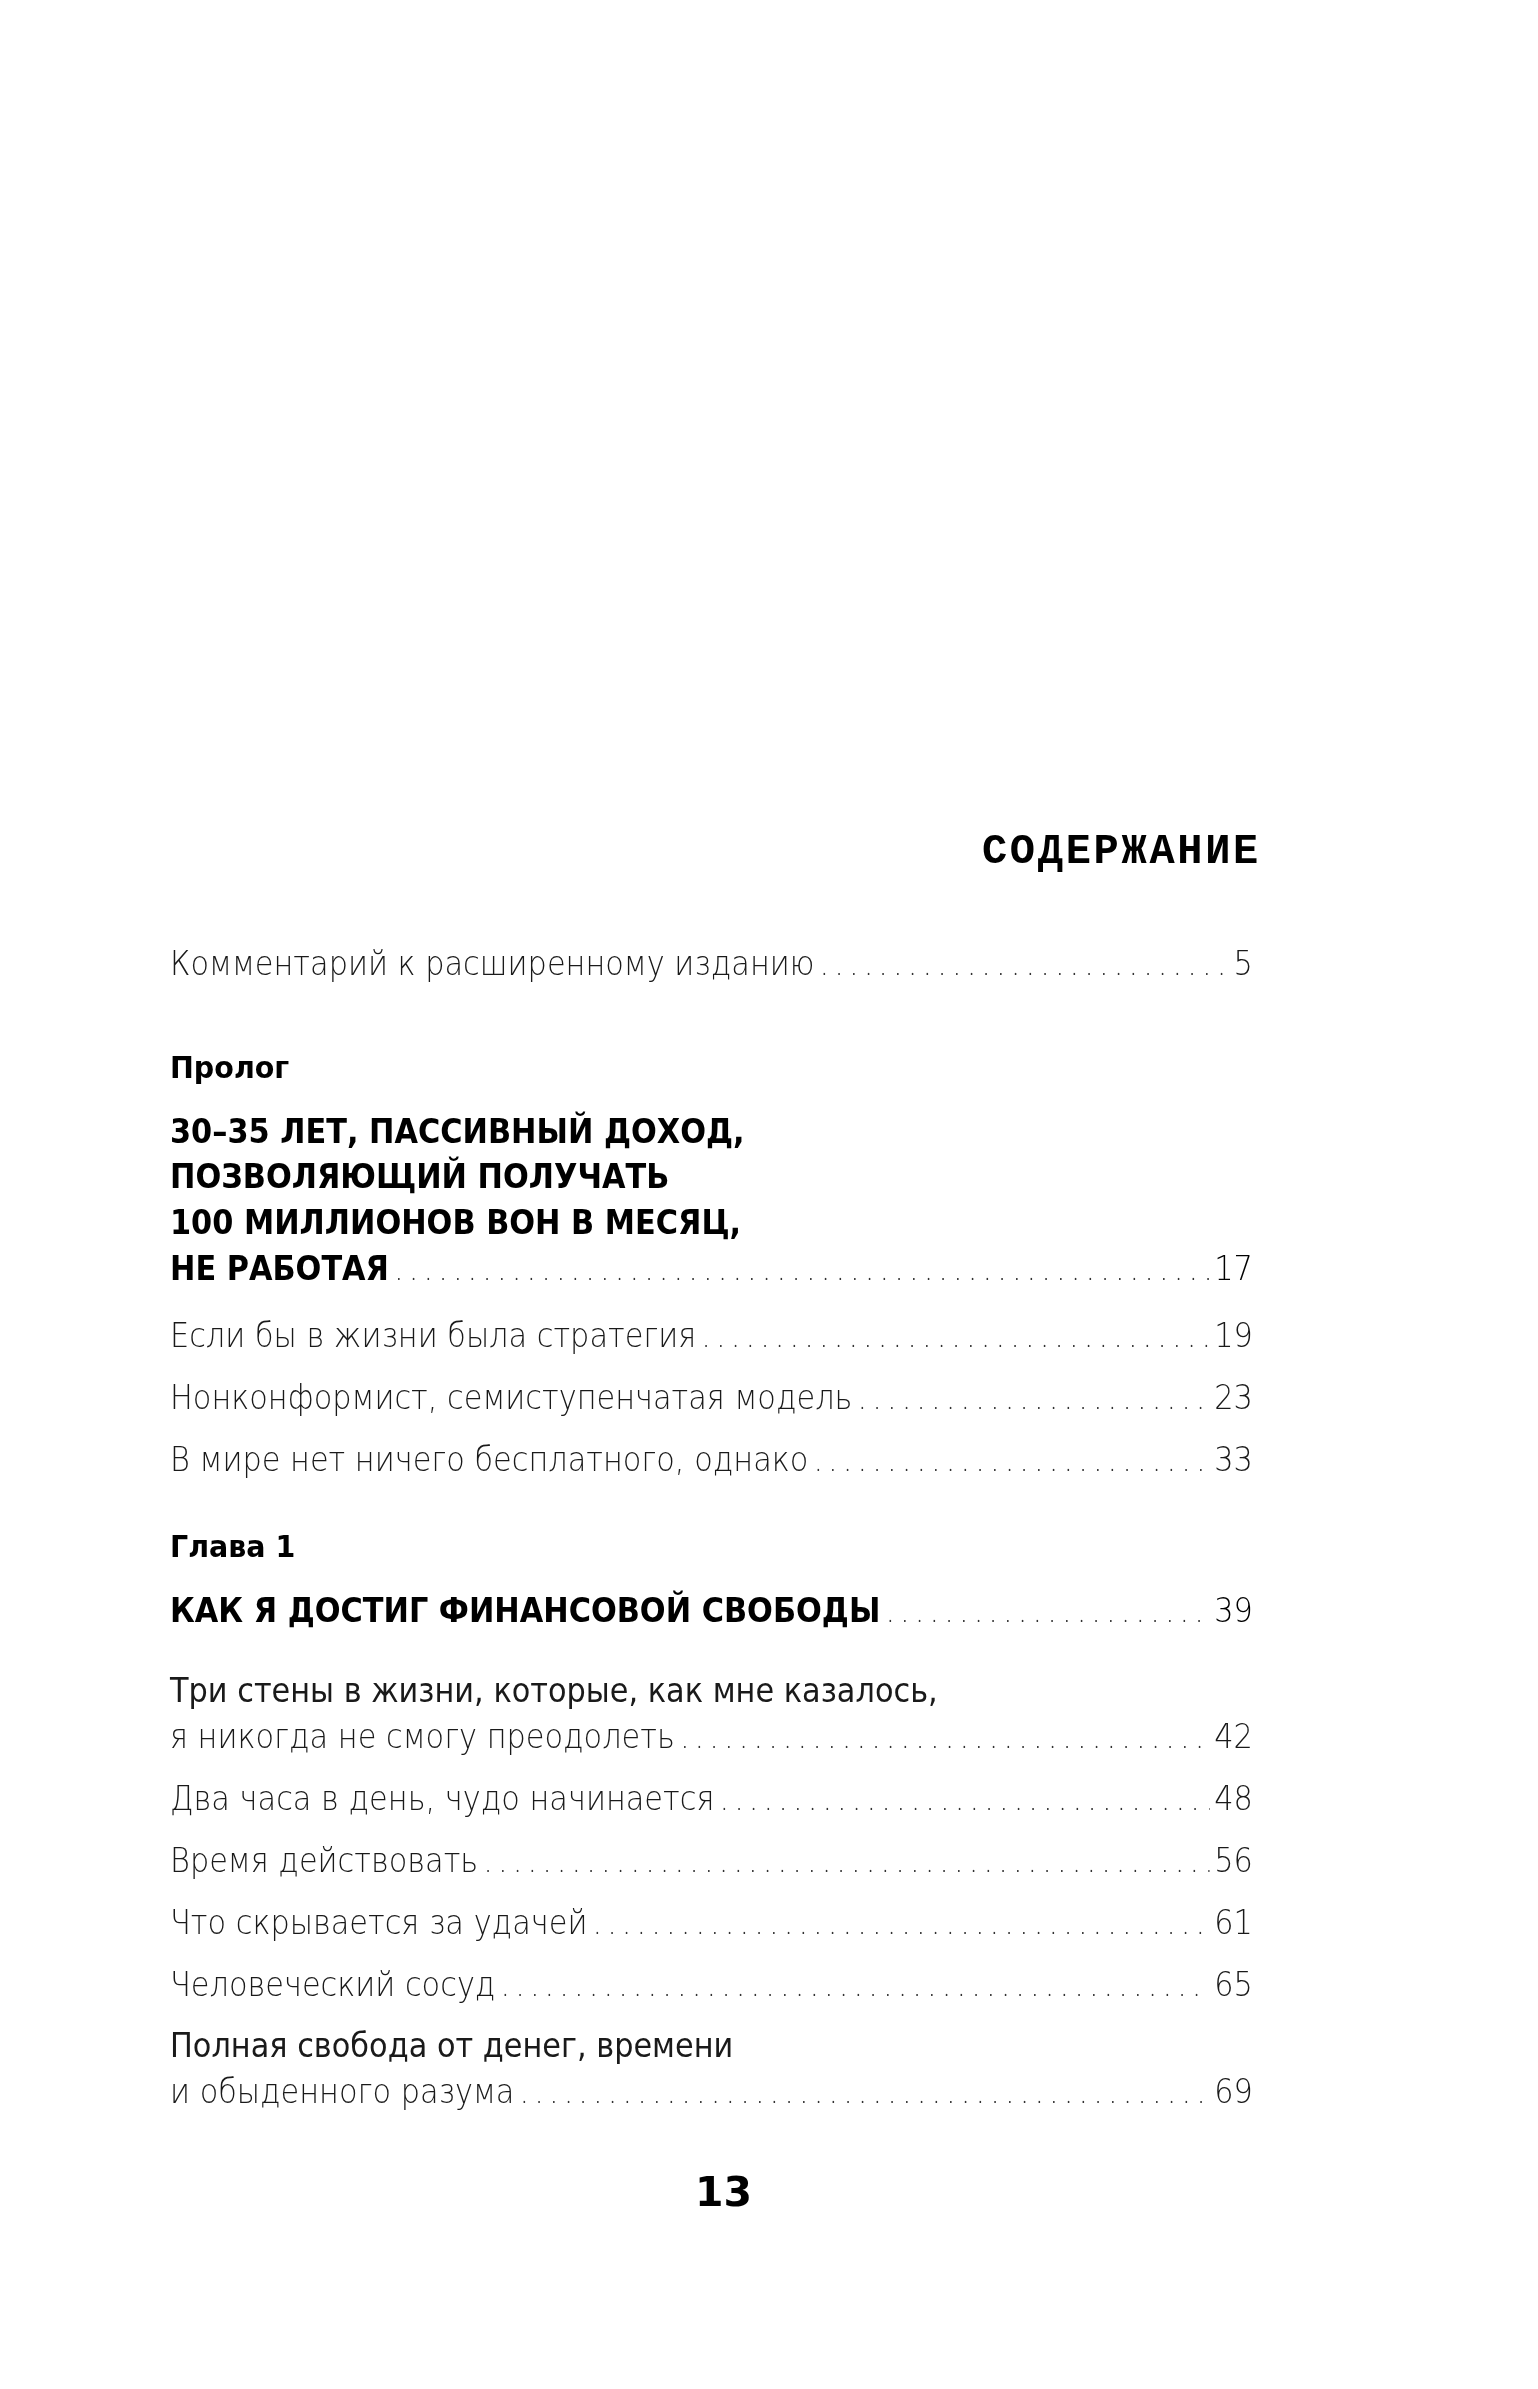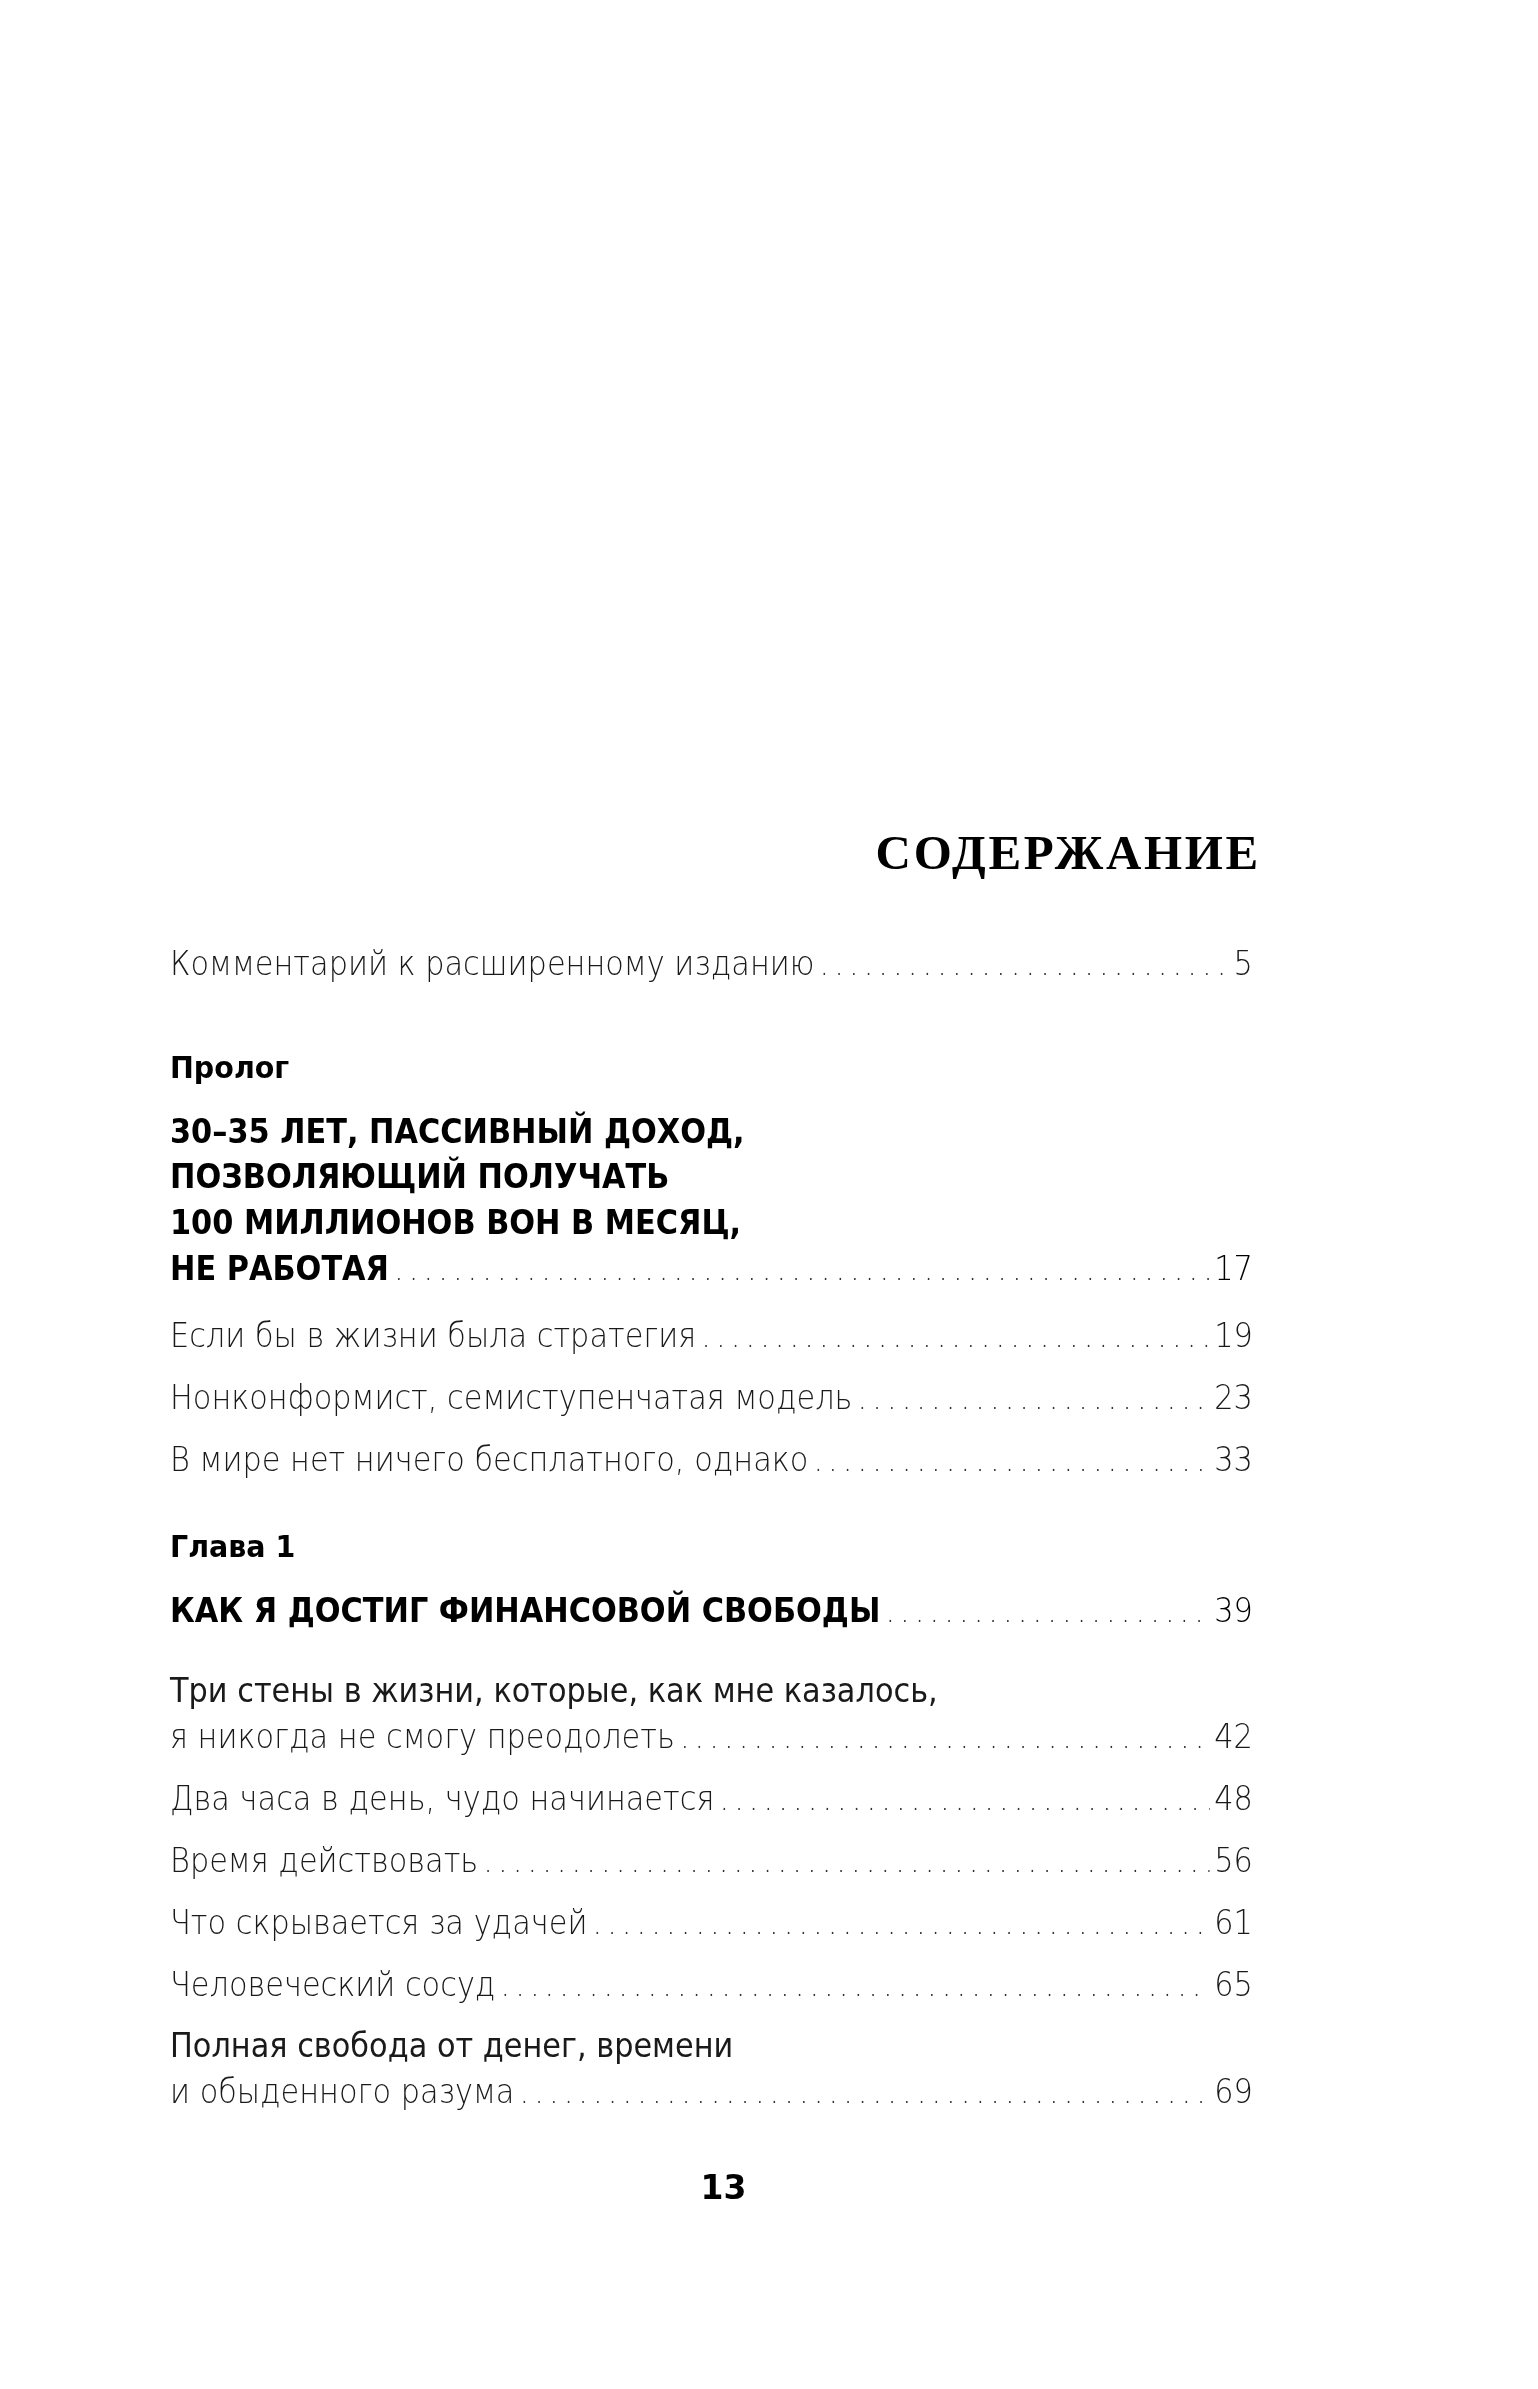--- a/index.html
+++ b/index.html
@@ -4,22 +4,22 @@
   <style>
     html, body { margin: 0; padding: 0; background: #ffffff; }
     body {
       width: 1539px; height: 2389px; position: relative; overflow: hidden;
       color: #111111;
       font-family: "DejaVu Sans", sans-serif;
     }
     .toc-title {
       position: absolute; left: 820px; width: 441px; top: 816px;
       text-align: right;
-      font-family: Liberation Serif, serif;
-      font-weight: bold; font-size: 49px; letter-spacing: 2.7px;
+      font-family: Liberation Mono, monospace;
+      font-weight: bold; font-size: 42px; letter-spacing: 2.7px;
       line-height: 73px; color: #000;
     }
     .toc { position: absolute; left: 170px; width: 1083px; top: 0; }
     .line {
       position: absolute; left: 0; width: 1083px;
       display: flex; align-items: baseline;
       font-size: 33px; line-height: 51px;
       font-weight: 300; color: #1a1a1a;
       font-family: "DejaVu Sans", sans-serif;
       transform: scaleX(0.92); transform-origin: left;
@@ -40,21 +40,21 @@
     }
     .plain {
       position: absolute; left: 0; white-space: nowrap;
       font-size: 33px; line-height: 51px; color: #1a1a1a;
       font-family: "DejaVu Sans", sans-serif;
       transform: scaleX(0.92); transform-origin: left;
     }
     .plain.bold { font-weight: bold; color: #000; }
     .page-num {
       position: absolute; left: 678px; width: 91px; top: 2168px;
-      text-align: center; font-weight: bold; font-size: 33px; color: #000;
+      text-align: center; font-weight: bold; font-size: 41px; color: #000;
       font-family: "DejaVu Sans", sans-serif;
     }
   </style>
 </head>
 <body>
 
 <div class="toc-title">СОДЕРЖАНИЕ</div>
 
 <div class="toc">
 

